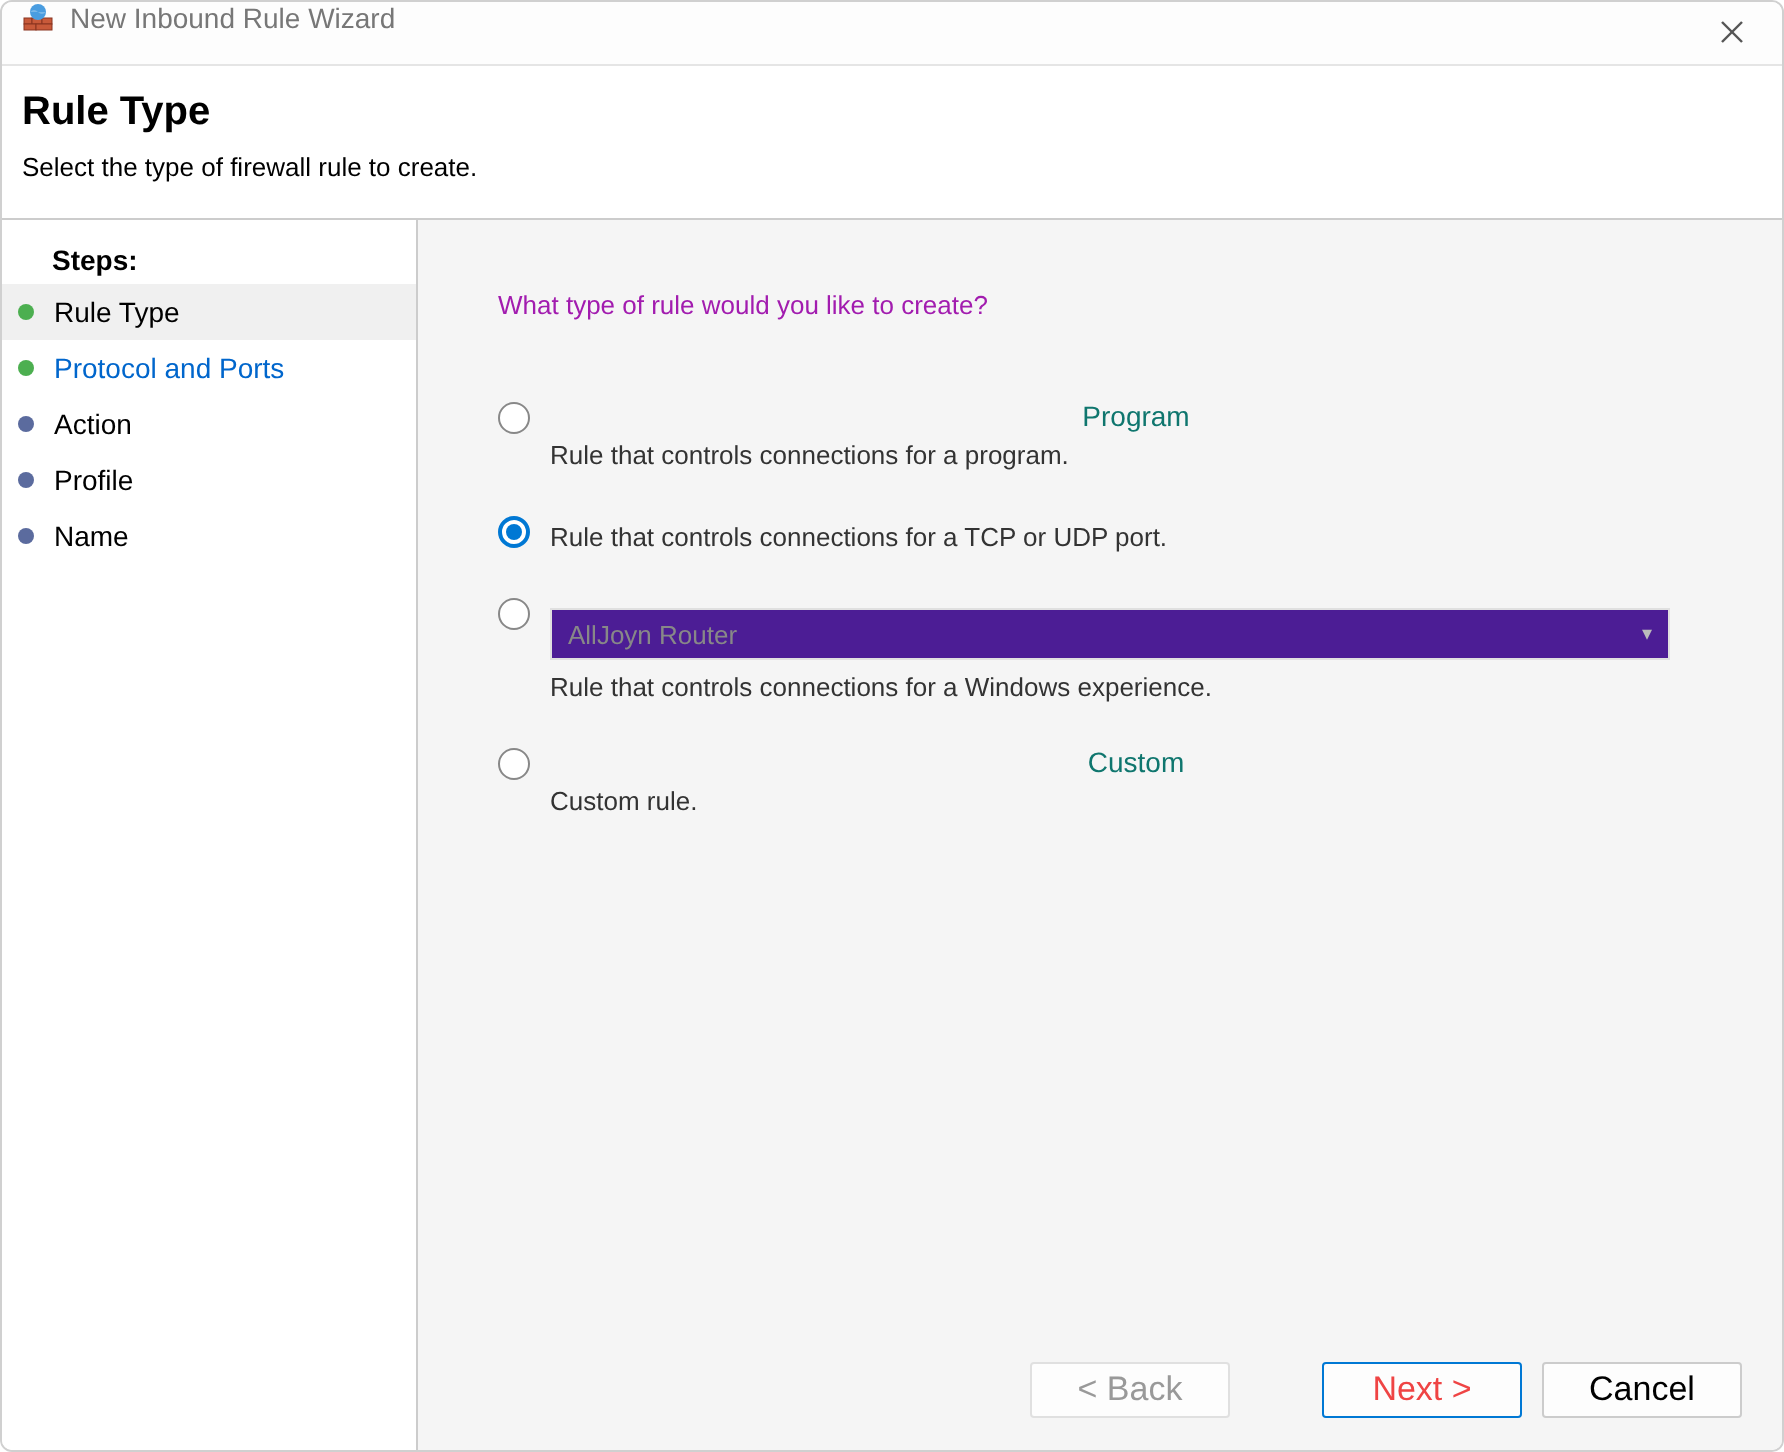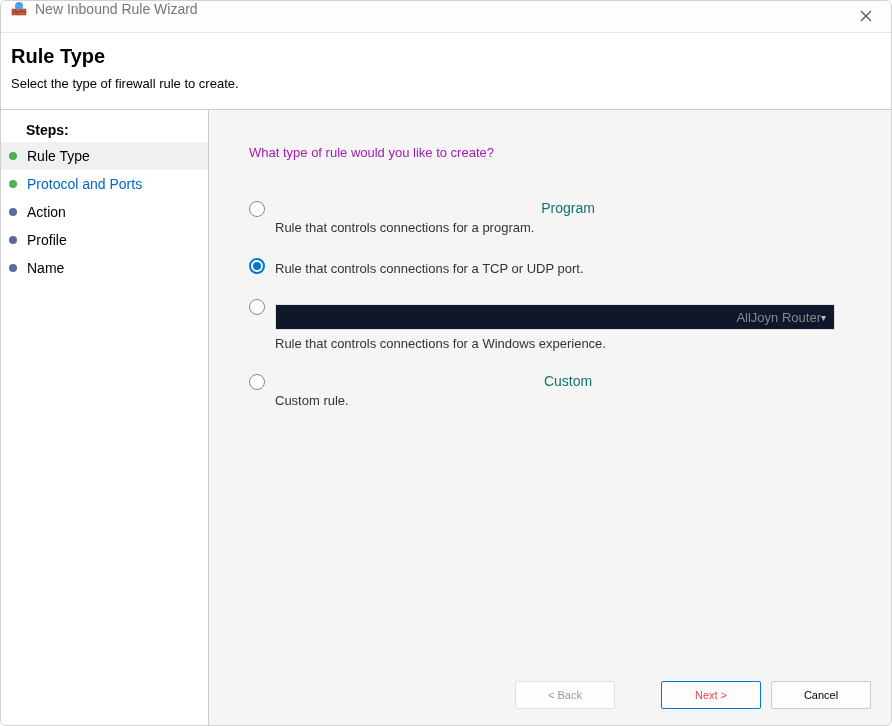--- a/index.html
+++ b/index.html
@@ -160,44 +160,44 @@
     .option-desc {
       font-size: 13px;
       color: #333;
       margin-top: 4px;
     }
     .dropdown {
       margin-top: 6px;
       margin-bottom: 6px;
       width: 560px;
       height: 26px;
-      background: #0f172a;
+      background: #4c1d95;
       border: 1px solid #e0e0e0;
       padding: 0 8px;
       font-size: 13px;
       color: #888;
       display: flex;
       align-items: center;
-      justify-content: flex-end;
+      justify-content: space-between;
     }
     .dropdown-caret {
       color: #bbb;
       font-size: 10px;
     }
     .button-bar {
       position: absolute;
       bottom: 18px;
       right: 20px;
       display: flex;
       gap: 10px;
     }
     .btn {
       width: 100px;
       height: 28px;
-      font-size: 11px;
+      font-size: 17px;
       border: 1px solid #ccc;
       background: #fdfdfd;
       cursor: pointer;
       display: flex;
       align-items: center;
       justify-content: center;
       border-radius: 2px;
     }
     .btn.disabled {
       color: #999;

